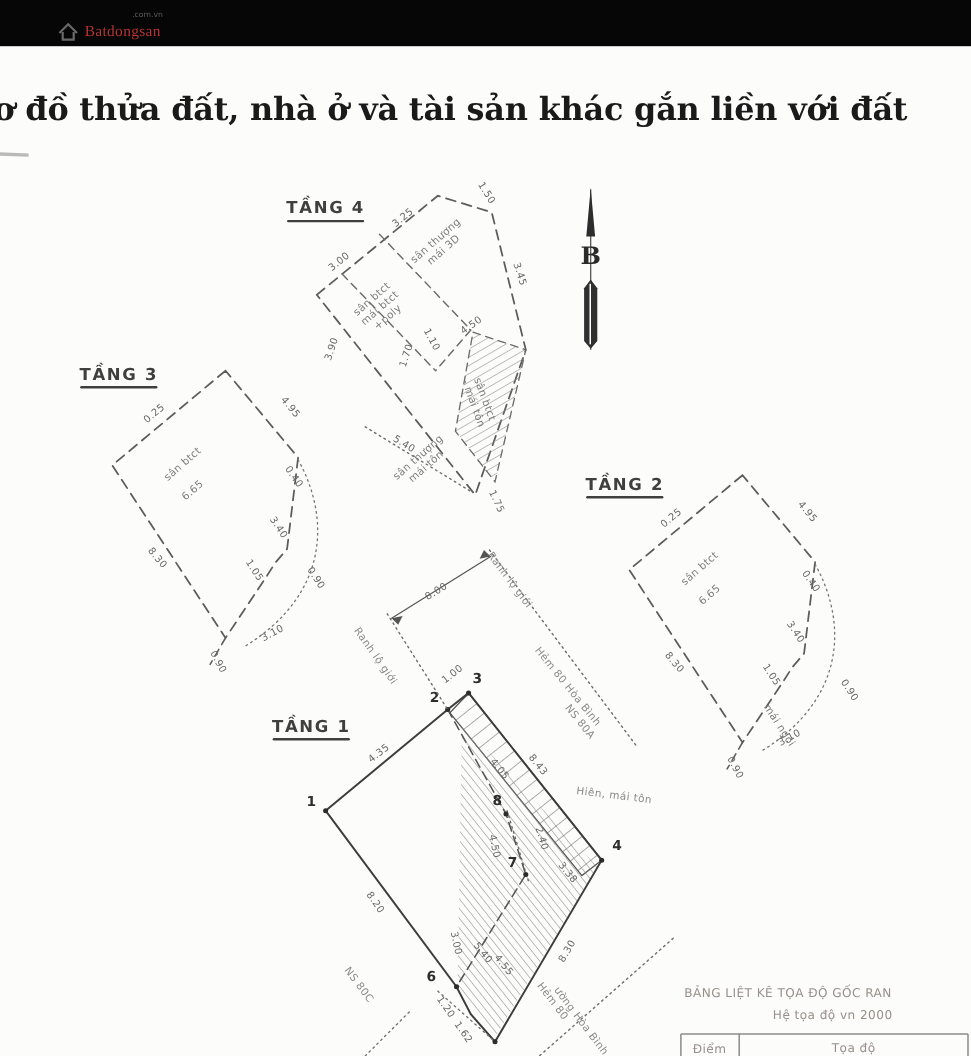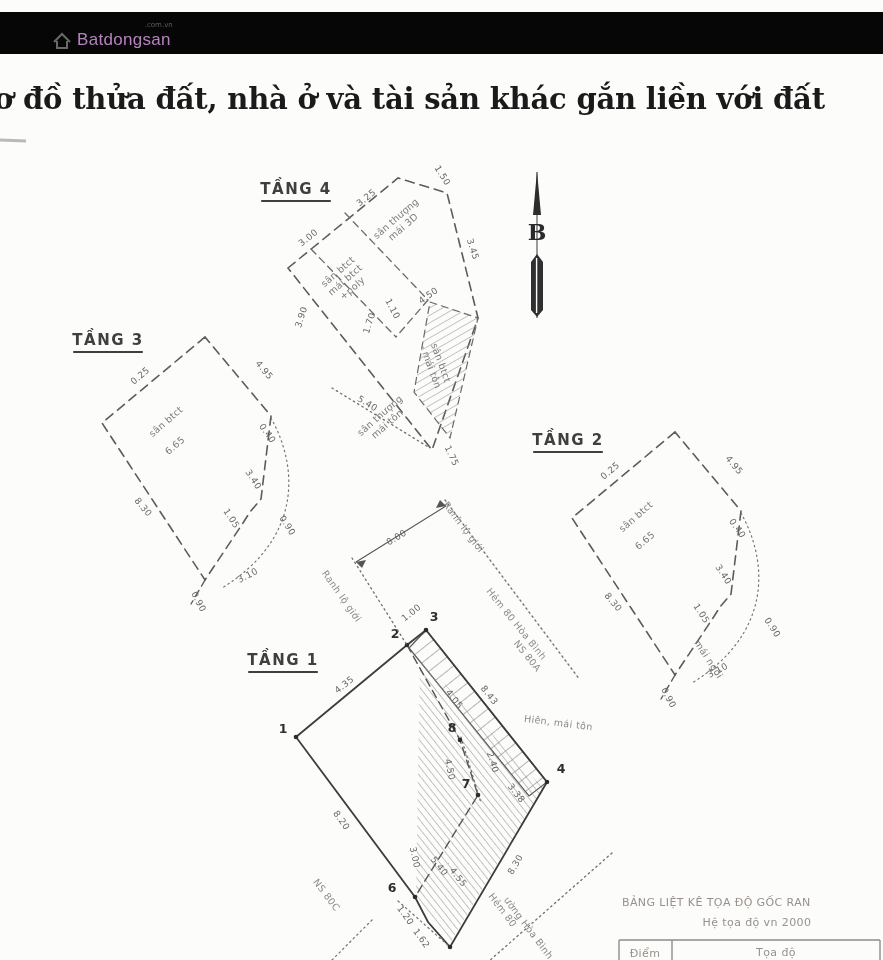--- a/index.html
+++ b/index.html
@@ -1,21 +1,21 @@
 <!DOCTYPE html>
 <html><head>
 <meta charset="utf-8">
 <style>
   html,body{margin:0;padding:0;}
   .page{position:relative;width:883px;height:960px;background:#fcfcfb;overflow:hidden;
         font-family:"DejaVu Sans",sans-serif;}
-  .topbar{position:absolute;top:12px;left:0;width:883px;height:42px;background:#060606;}
+  .topbar{position:absolute;top:0;left:0;width:883px;height:42px;background:#060606;}
   .wm{position:absolute;left:52px;top:18px;display:flex;align-items:flex-end;gap:5px;opacity:.75;}
   .wm-stack{position:relative;display:inline-block;}
-  .wm-brand{color:#f0abfc;font-size:17px;letter-spacing:.3px;font-family:Liberation Sans, sans-serif;}
+  .wm-brand{color:#ef4444;font-size:14px;letter-spacing:.3px;font-family:Liberation Serif, serif;}
   .wm-suffix{position:absolute;top:-9px;right:-2px;font-size:7px;color:#7a7a7a;}
   .doc-title{position:absolute;left:-6px;top:82px;width:900px;white-space:nowrap;z-index:2;
              font-family:"DejaVu Serif",serif;font-weight:bold;font-size:29px;color:#1a1a1a;
              letter-spacing:-0.2px;}
   svg.drawing{position:absolute;top:0;left:0;z-index:1;}
   
   .dim{font-family:"DejaVu Sans",sans-serif;font-size:9px;fill:#686868;letter-spacing:.4px;}
   .room{font-family:"DejaVu Sans",sans-serif;font-size:9.5px;fill:#7d7d7d;letter-spacing:.3px;}
   .flabel{font-family:"DejaVu Sans",sans-serif;font-weight:bold;font-size:15px;fill:#3f3f3f;letter-spacing:1.5px;}
   .pt{font-family:"DejaVu Sans",sans-serif;font-weight:bold;font-size:12.5px;fill:#2e2e2e;}

